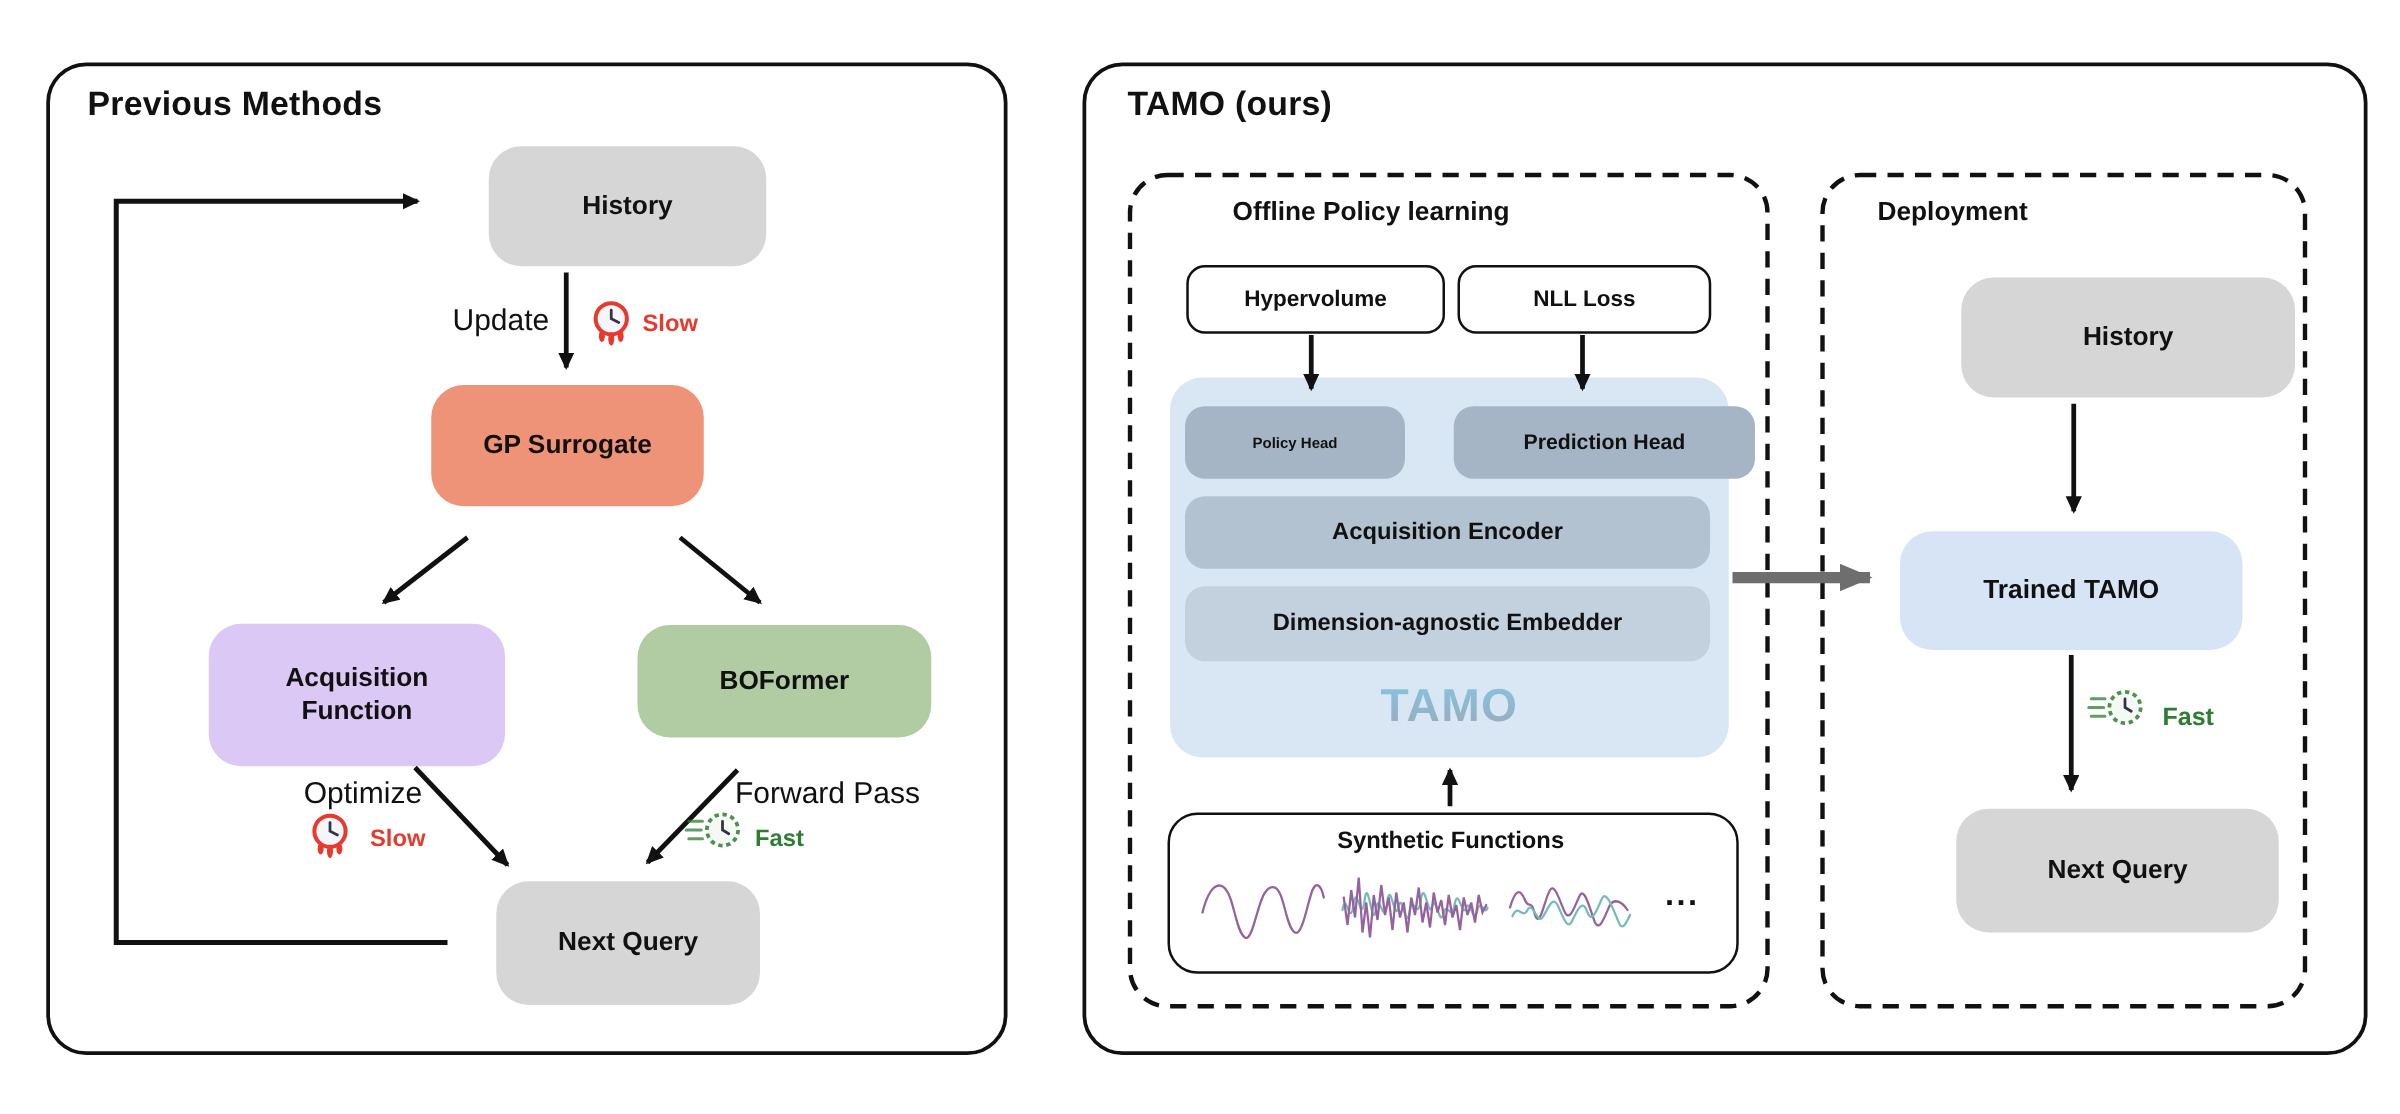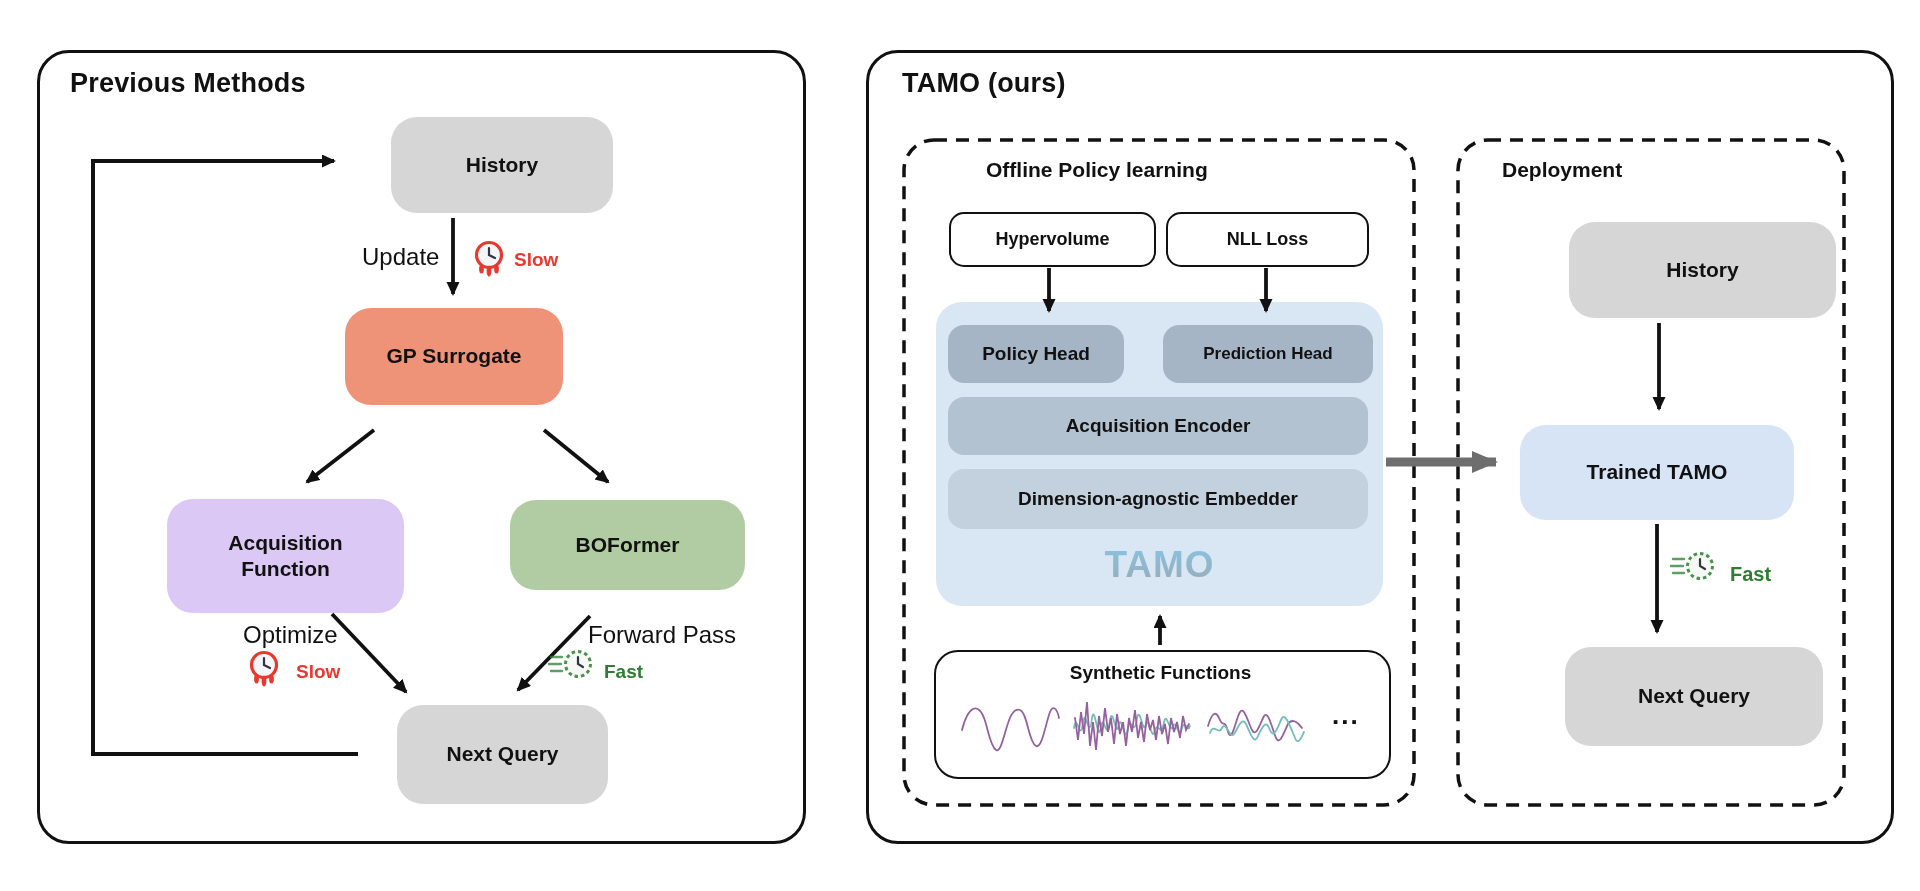--- a/index.html
+++ b/index.html
@@ -55,22 +55,22 @@
 <div class="panel-title" style="left:902px;top:68px;">TAMO (ours)</div>
 
 <div class="section-label" style="left:950px;top:158px;margin-left:36px;">Offline Policy learning</div>
 <div class="section-label" style="left:1502px;top:158px;">Deployment</div>
 
 <div class="pill" style="left:949px;top:212px;width:203px;height:51px;">Hypervolume</div>
 <div class="pill" style="left:1166px;top:212px;width:199px;height:51px;">NLL Loss</div>
 
 <div style="position:absolute;left:936px;top:302px;width:447px;height:304px;border-radius:26px;background:var(--tamo-container-blue);"></div>
 
-<div class="inner" style="left:948px;top:325px;width:176px;height:58px;font-size:19px;background:var(--head-blue);">Policy Head</div>
-<div class="inner" style="left:1163px;top:325px;width:210px;height:58px;font-size:17px;background:var(--head-blue);">Prediction Head</div>
+<div class="inner" style="left:948px;top:325px;width:176px;height:58px;font-size:12px;background:var(--head-blue);">Policy Head</div>
+<div class="inner" style="left:1163px;top:325px;width:241px;height:58px;font-size:17px;background:var(--head-blue);">Prediction Head</div>
 <div class="inner" style="left:948px;top:397px;width:420px;height:58px;background:var(--encoder-blue);">Acquisition Encoder</div>
 <div class="inner" style="left:948px;top:469px;width:420px;height:60px;background:var(--embedder-blue);">Dimension-agnostic Embedder</div>
 
 <div id="tamo-wordmark">TAMO</div>
 
 <div style="position:absolute;left:934px;top:650px;width:453px;height:125px;background:#fff;border:2.5px solid #111;border-radius:24px;"></div>
 <div style="position:absolute;left:934px;top:662px;width:453px;text-align:center;font-size:19px;font-weight:700;">Synthetic Functions</div>
 <div class="ellipsis" style="left:1332px;top:700px;">...</div>
 
 <div class="box gray" style="left:1527px;top:222px;width:267px;height:96px;">History</div>

